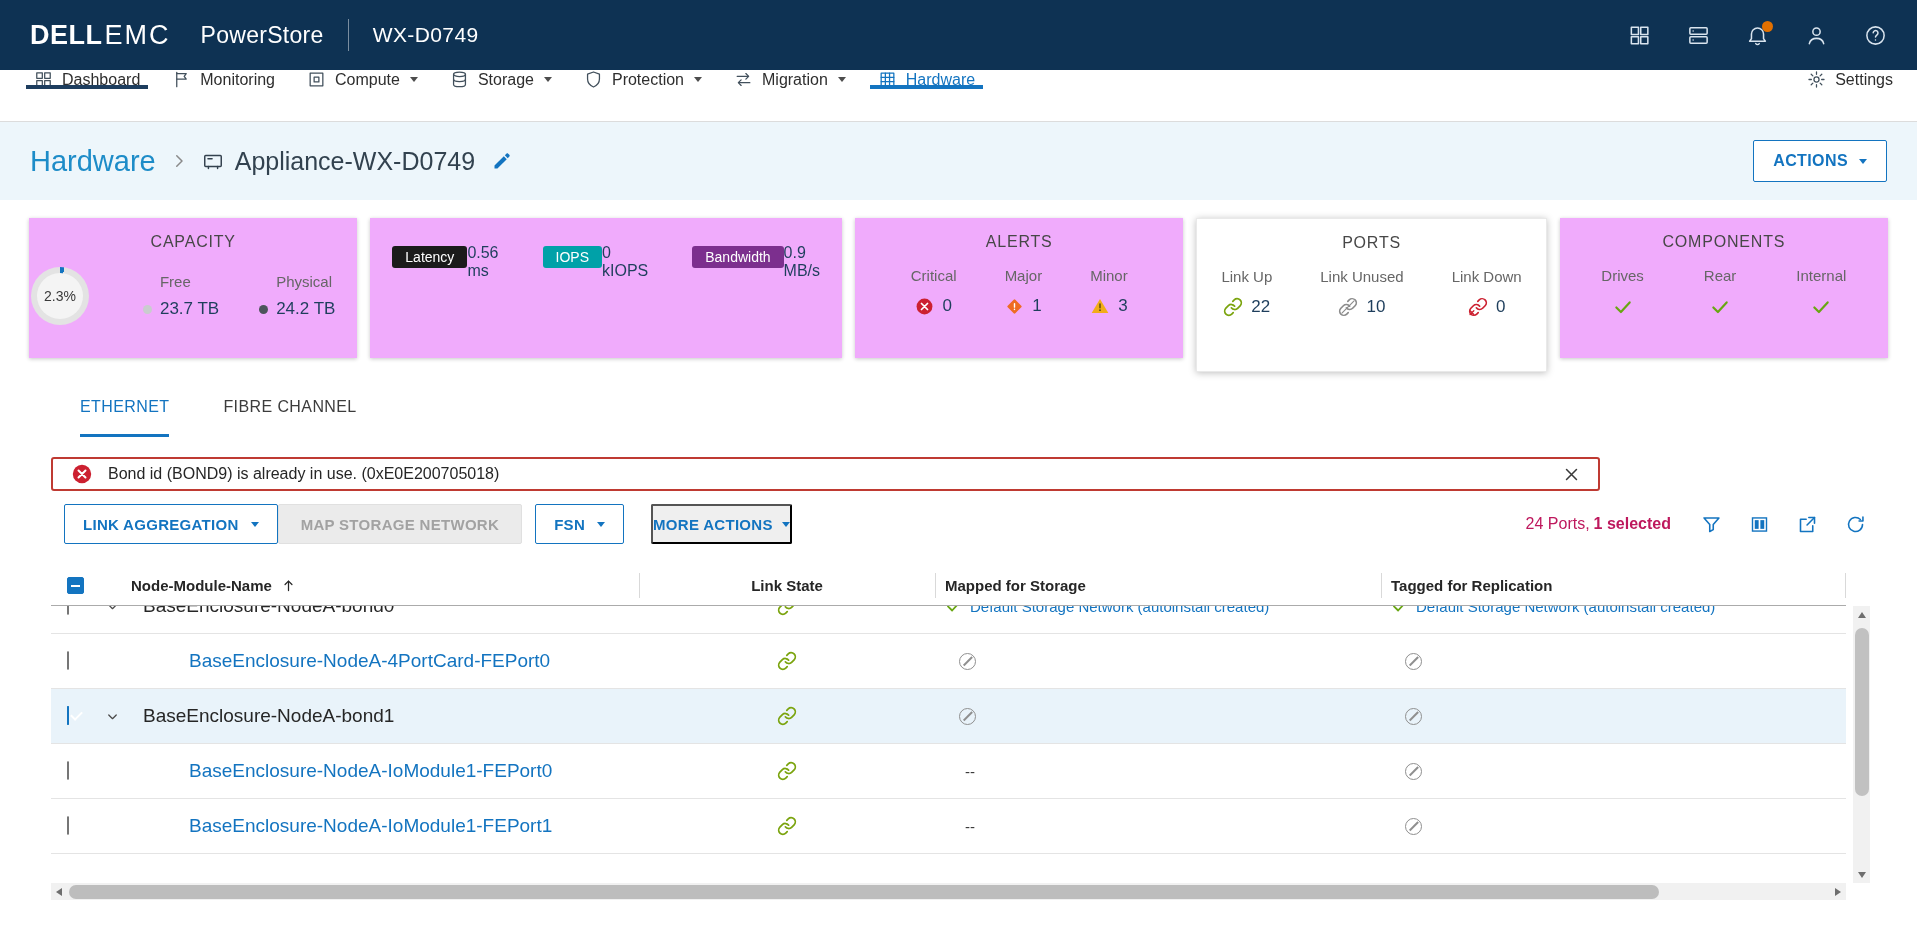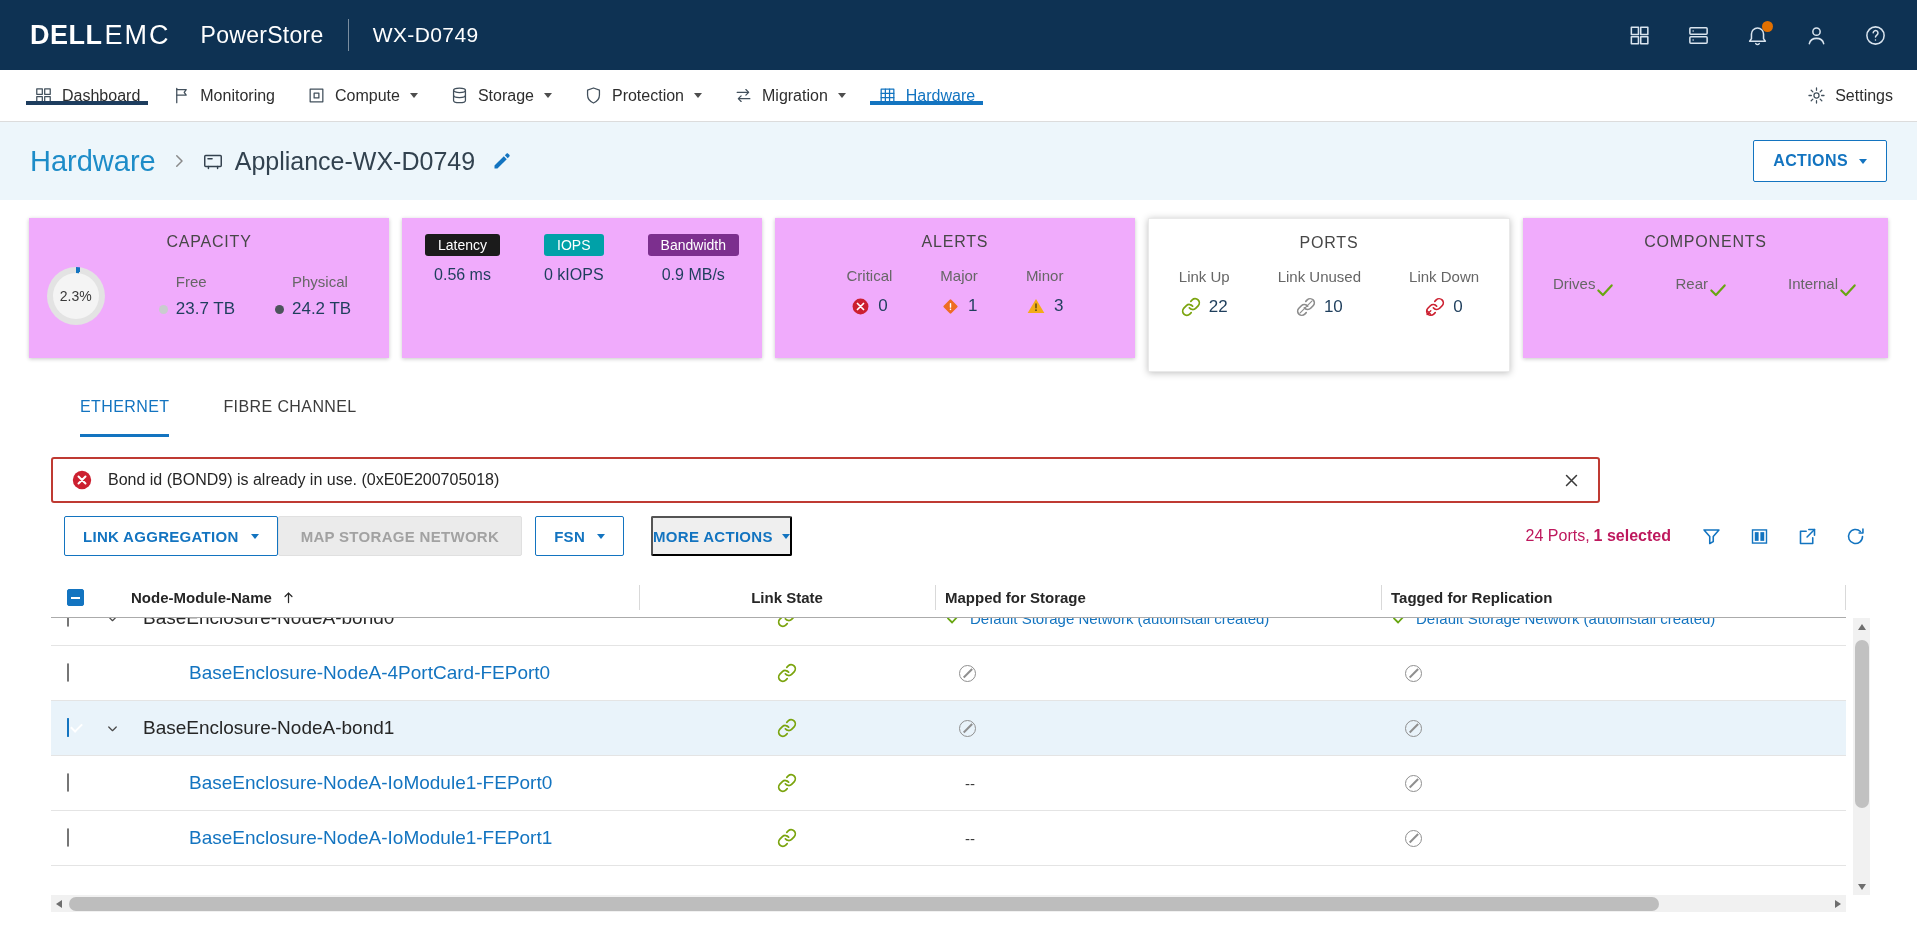--- a/index.html
+++ b/index.html
@@ -14,21 +14,21 @@
 .logo-dell{font-size:27px;font-weight:800;letter-spacing:.5px}
 .logo-emc{font-size:27px;font-weight:300;letter-spacing:2px;margin-left:2px}
 .product-name{color:#fff;font-size:23px;margin-left:30px;letter-spacing:.3px}
 .hdr-divider{width:1px;height:32px;background:rgba(255,255,255,.45);margin:0 24px}
 .appliance-id{color:#fff;font-size:21px;letter-spacing:.4px}
 .hdr-icons{margin-left:auto;display:flex;align-items:center;gap:36px;color:#d9e4ee}
 .hdr-icon{position:relative;cursor:pointer}
 .badge-dot{position:absolute;top:-3px;right:-4px;width:11px;height:11px;border-radius:50%;background:#e17000}
 
 
-.nav{height:52px;background:#fff;border-bottom:1px solid #dcdcdc;display:flex;align-items:center;padding:0 18px}
+.nav{height:52px;background:#fff;border-bottom:1px solid #dcdcdc;display:flex;align-items:flex-start;padding:0 18px}
 .nav-item{display:flex;align-items:center;gap:9px;padding:0 16px;font-size:16px;color:#2e2e2e;position:relative;cursor:pointer}
 .nav-item .nico{color:#42505c}
 .nav-item.dash::after{content:"";position:absolute;left:8px;right:8px;bottom:0;height:4px;background:#1d3d5e}
 .nav-item.active{color:#1374c0}
 .nav-item.active .nico{color:#1374c0}
 .nav-item.active::after{content:"";position:absolute;left:8px;right:8px;bottom:0;height:4px;background:#1374c0}
 .nav-caret{margin-left:1px;opacity:.85}
 .nav-settings{margin-left:auto;display:flex;align-items:center;gap:9px;font-size:16px;color:#2e2e2e;cursor:pointer;padding:0 6px}
 .nav-settings .nico{color:#42505c}
 
@@ -48,39 +48,39 @@
 .card-title{text-align:center;padding-top:15px;font-size:16px;letter-spacing:.8px;color:#474747}
 .card-body{display:flex;justify-content:center;align-items:center;margin-top:16px}
 .donut{width:58px;height:58px;border-radius:50%;background:conic-gradient(#1374c0 0deg 8.3deg,#e3e3e3 8.3deg 360deg);position:relative;margin-right:34px}
 .donut-inner{position:absolute;inset:6px;border-radius:50%;background:#f4f4f4;display:flex;align-items:center;justify-content:center;font-size:14px;color:#3a3a3a}
 .cap-stat{margin:0 20px}
 .cap-label{font-size:15px;color:#666;margin:0 0 9px 17px}
 .cap-value{display:flex;align-items:center;gap:8px;font-size:17px;color:#1e3e5c}
 .dot{width:9px;height:9px;border-radius:50%}
 .dot-free{background:#c9ccce}
 .dot-physical{background:#4c545b}
-.perf-metric{display:flex;flex-direction:column;align-items:center;margin:0 22px}
+.perf-metric{display:flex;flex-direction:row;align-items:center;margin:0 22px}
 .pill{color:#fff;font-size:14px;padding:3px 13px;border-radius:3px;white-space:nowrap}
 .pill-latency{background:#1b1b1b}
 .pill-iops{background:#00a1a8}
 .pill-bandwidth{background:#7c2f8e}
 .perf-value{margin-top:10px;font-size:16px;color:#1e3e5c}
 .stat-col{display:flex;flex-direction:column;align-items:center;margin:0 24px}
 .stat-label{font-size:15px;color:#666;white-space:nowrap}
 .stat-row{display:flex;align-items:center;gap:8px;margin-top:12px;font-size:17px;color:#1e3e5c}
-.comp-col{display:flex;flex-direction:row;align-items:center;margin:0 30px}
+.comp-col{display:flex;flex-direction:column;align-items:center;margin:0 30px}
 .comp-check{margin-top:13px}
 
 
 .tabs{display:flex;gap:54px;margin:26px 0 0 80px}
 .tab{font-size:16px;letter-spacing:.4px;color:#3c3c3c;padding-bottom:18px;cursor:pointer}
 .tab.active{color:#1374c0;border-bottom:3px solid #1374c0}
 
 
-.banner{margin:20px 0 0 51px;width:1549px;height:46px;border:2px solid #bf3a32;border-radius:3px;display:flex;align-items:center;padding:0 18px;background:#fff}
+.banner{margin:20px 0 0 51px;width:1549px;height:34px;border:2px solid #bf3a32;border-radius:3px;display:flex;align-items:center;padding:0 18px;background:#fff}
 .banner-text{margin-left:15px;font-size:16px;color:#262626}
 .banner-close{margin-left:auto;cursor:pointer;color:#3a3a3a}
 
 
 .toolbar{display:flex;align-items:center;margin:13px 51px 0;height:40px}
 .btn{height:40px;display:flex;align-items:center;font-weight:700;font-size:15px;letter-spacing:.3px;border-radius:2px;cursor:pointer;white-space:nowrap}
 .btn-disabled{background:#ebebeb;color:#a2a2a2;border:1px solid #e0e0e0;padding:0 22px;cursor:default}
 .btn-outline{background:#fff;color:#1374c0;border:1px solid #1374c0;padding:0 18px;gap:12px;margin-left:13px}
 .btn-text{color:#1374c0;gap:9px;margin-left:27px}
 .summary{margin-left:auto;font-size:16px;color:#be185d;white-space:nowrap}

